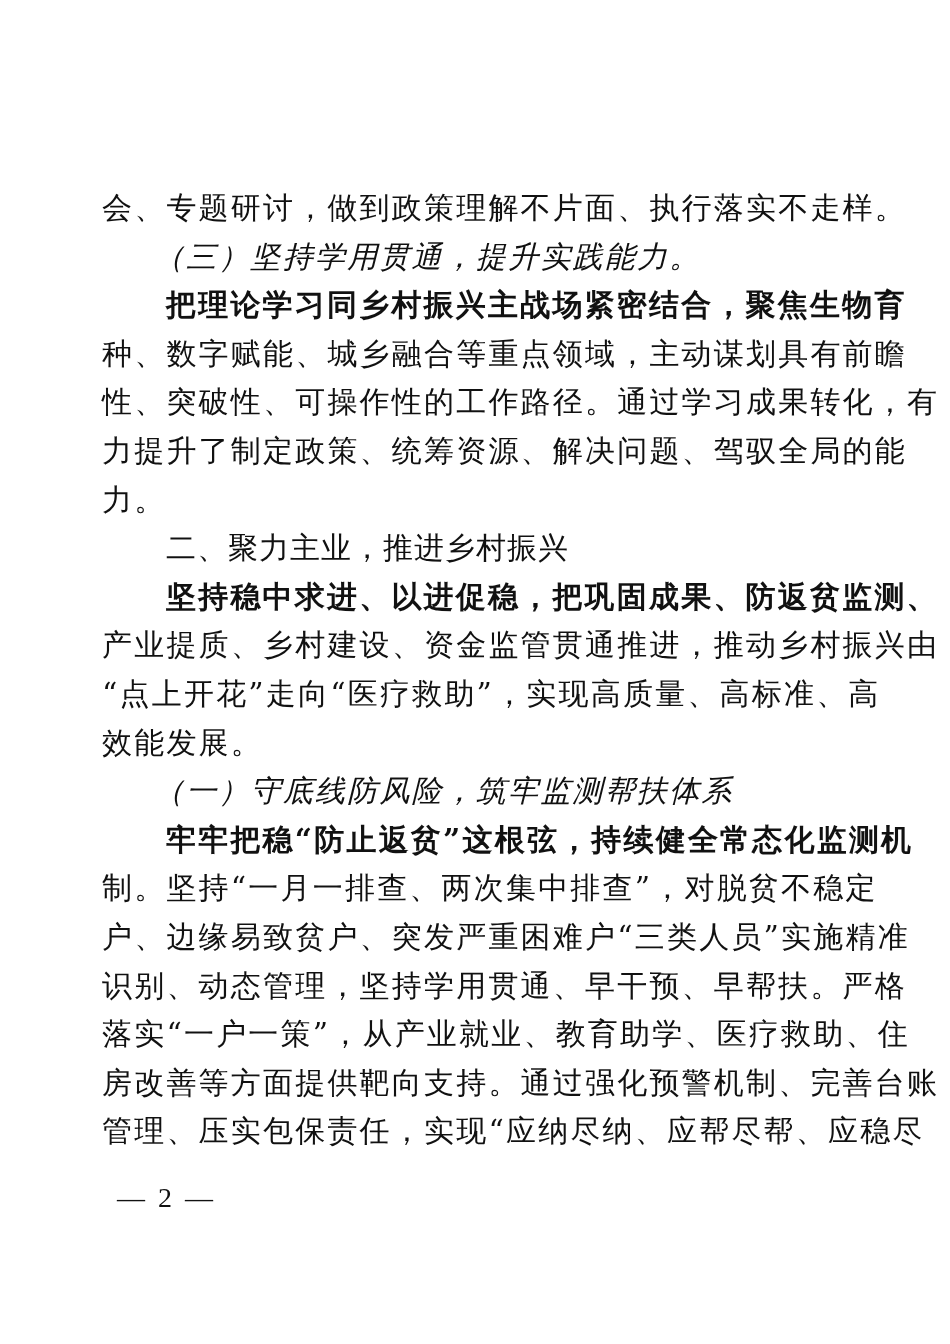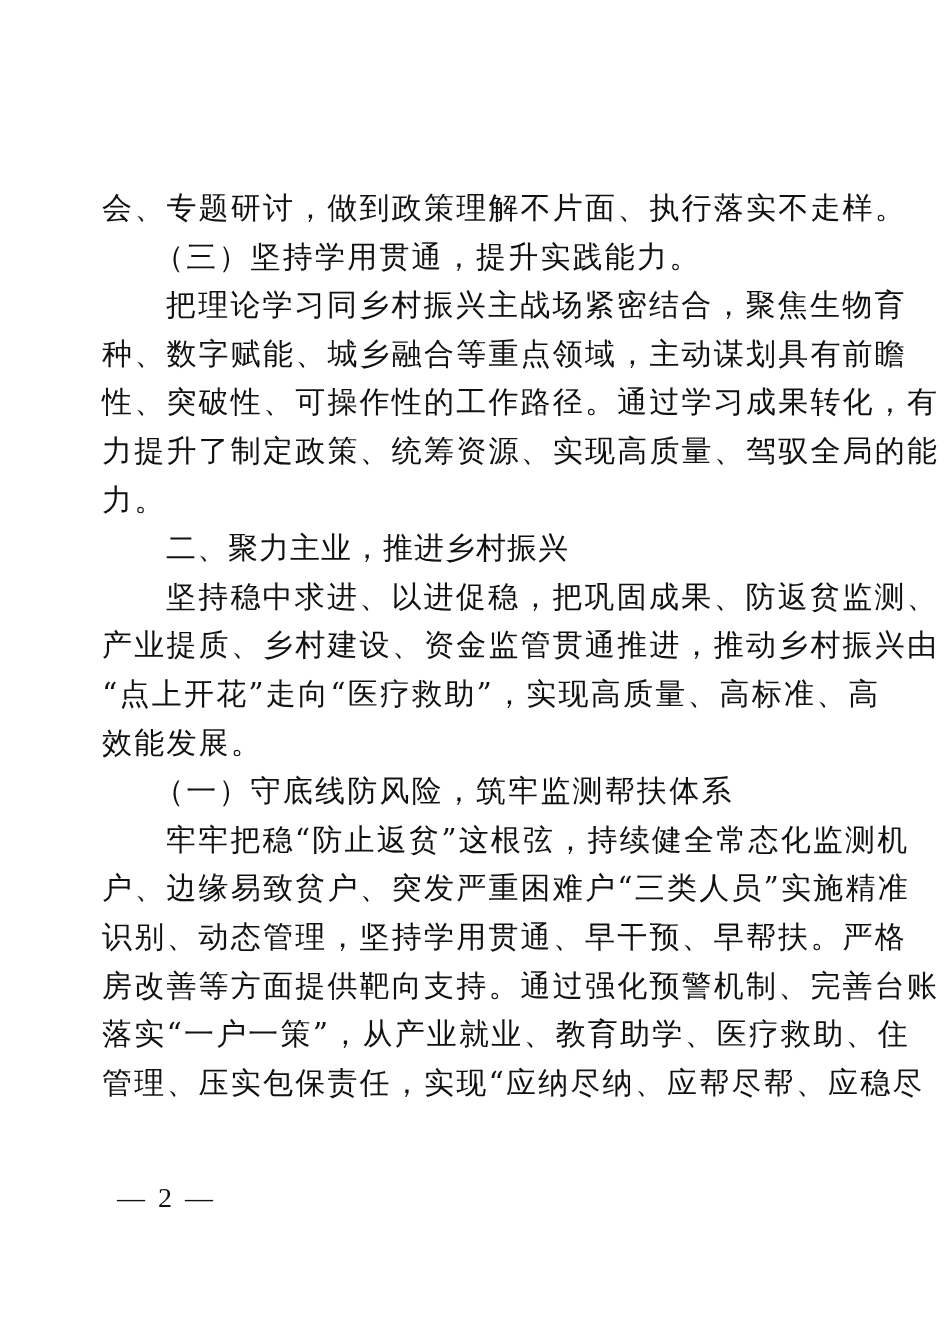--- a/index.html
+++ b/index.html
@@ -9,48 +9,49 @@
     }
     .body-text {
       position: absolute; left: 102px; top: 184px; width: 746px;
       font-family: "DejaVu Serif", "Liberation Serif", serif;
       font-size: 30px; color: #111111;
       line-height: 48.6px;
       letter-spacing: 2.2px;
     }
     .line { white-space: nowrap; height: 48.6px; text-align: justify; text-align-last: justify; }
     .line.last { text-align-last: left; }
-    .indent { padding-left: 64px; }
-    .sub-heading { padding-left: 52px; text-align-last: left; }
+    .indent { padding-left: 64px; font-weight: bold; }
+    .sub-heading { padding-left: 52px; text-align-last: left; font-style: italic; }
     .heading { padding-left: 64px; font-family: "DejaVu Sans", "Liberation Sans", sans-serif; font-weight: normal; text-align-last: left; letter-spacing: 1px; }
     .page-number {
       position: absolute; left: 117px; top: 1182px;
       font-family: "Liberation Serif", "DejaVu Serif", serif;
       font-size: 28px; color: #111111; letter-spacing: 3px;
     }
   </style>
 </head>
 <body>
 
 <div class="page">
   <div class="body-text">
     <div class="line last">会、专题研讨，做到政策理解不片面、执行落实不走样。</div>
     <div class="line sub-heading">（三）坚持学用贯通，提升实践能力。</div>
     <div class="line indent">把理论学习同乡村振兴主战场紧密结合，聚焦生物育</div>
     <div class="line">种、数字赋能、城乡融合等重点领域，主动谋划具有前瞻</div>
     <div class="line">性、突破性、可操作性的工作路径。通过学习成果转化，有</div>
-    <div class="line">力提升了制定政策、统筹资源、实现高质量、驾驭全局的能</div>
+    <div class="line">力提升了制定政策、统筹资源、解决问题、驾驭全局的能</div>
     <div class="line last">力。</div>
     <div class="line heading">二、聚力主业，推进乡村振兴</div>
     <div class="line indent">坚持稳中求进、以进促稳，把巩固成果、防返贫监测、</div>
     <div class="line">产业提质、乡村建设、资金监管贯通推进，推动乡村振兴由</div>
     <div class="line">“点上开花”走向“医疗救助”，实现高质量、高标准、高</div>
     <div class="line last">效能发展。</div>
     <div class="line sub-heading">（一）守底线防风险，筑牢监测帮扶体系</div>
     <div class="line indent">牢牢把稳“防止返贫”这根弦，持续健全常态化监测机</div>
+    <div class="line">制。坚持“一月一排查、两次集中排查”，对脱贫不稳定</div>
     <div class="line">户、边缘易致贫户、突发严重困难户“三类人员”实施精准</div>
     <div class="line">识别、动态管理，坚持学用贯通、早干预、早帮扶。严格</div>
+    <div class="line">落实“一户一策”，从产业就业、教育助学、医疗救助、住</div>
     <div class="line">房改善等方面提供靶向支持。通过强化预警机制、完善台账</div>
-    <div class="line">落实“一户一策”，从产业就业、教育助学、医疗救助、住</div>
     <div class="line">管理、压实包保责任，实现“应纳尽纳、应帮尽帮、应稳尽</div>
   </div>
   <div class="page-number">— 2 —</div>
 </div>
 
 </body></html>

